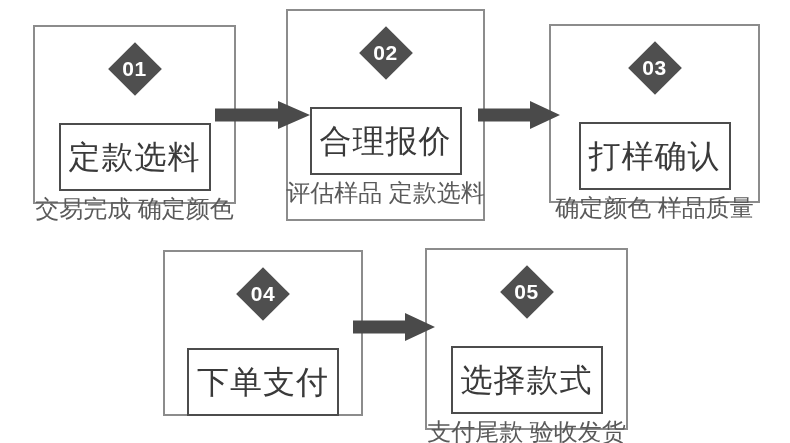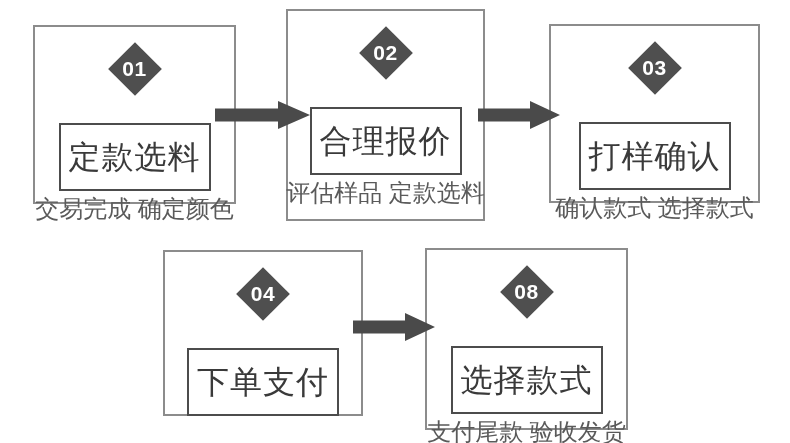--- a/index.html
+++ b/index.html
@@ -108,37 +108,37 @@
   </div>
 
   <div class="step step3">
     <div class="diamond-wrap">
       <div class="diamond-shape"></div>
       <span class="diamond-num">03</span>
     </div>
     <div class="title-box">
       <span>打样确认</span>
     </div>
-    <div class="subtitle">确认款式 选择款式</div>
+    <div class="subtitle">确定颜色 样品质量</div>
   </div>
 
   <div class="step step4">
     <div class="diamond-wrap">
       <div class="diamond-shape"></div>
       <span class="diamond-num">04</span>
     </div>
     <div class="title-box">
       <span>下单支付</span>
     </div>
   </div>
 
   <div class="step step5">
     <div class="diamond-wrap">
       <div class="diamond-shape"></div>
-      <span class="diamond-num">08</span>
+      <span class="diamond-num">05</span>
     </div>
     <div class="title-box">
       <span>选择款式</span>
     </div>
     <div class="subtitle">支付尾款 验收发货</div>
   </div>
 
   <svg class="arrow arrow1" viewBox="0 0 95 28" preserveAspectRatio="none">
     <polygon points="0,7.5 63,7.5 63,0 95,14 63,28 63,20.5 0,20.5"></polygon>
   </svg>

